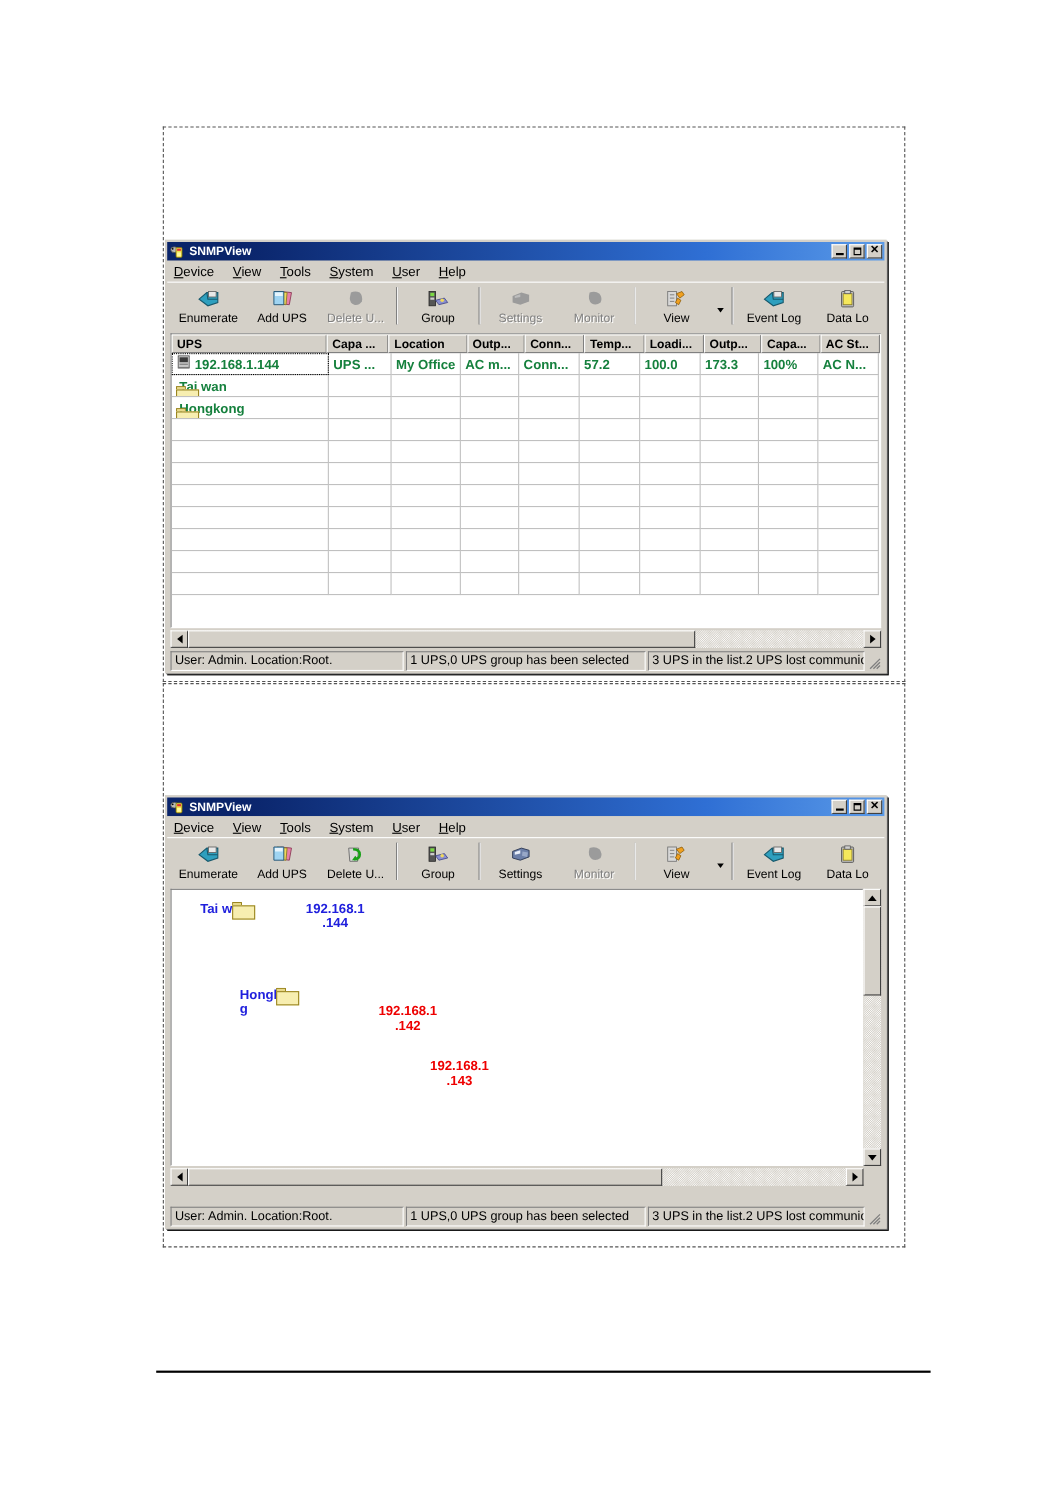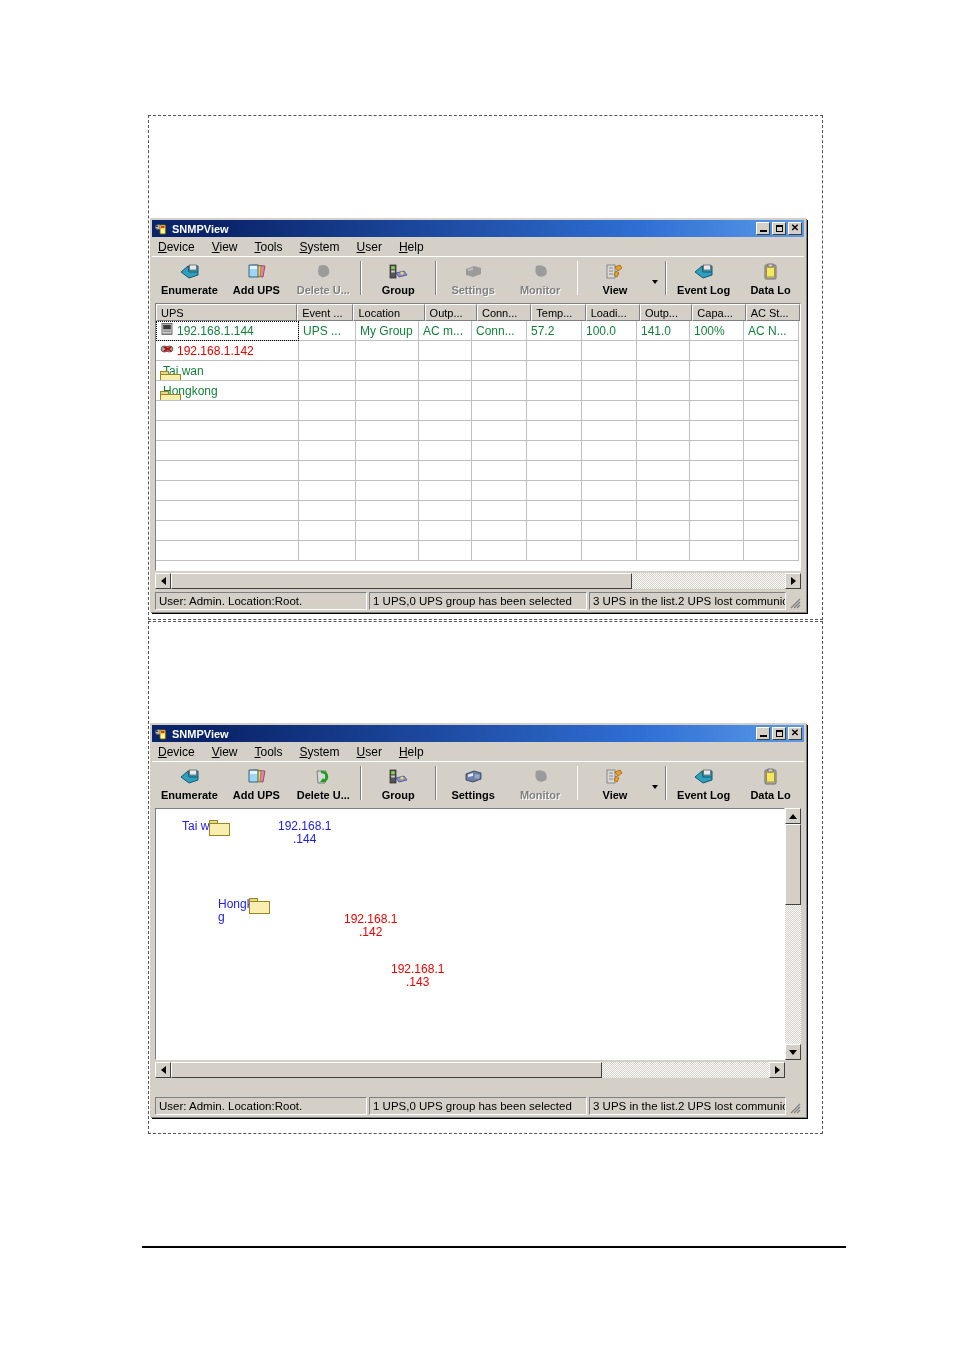--- a/index.html
+++ b/index.html
@@ -53,36 +53,36 @@
   .menuitem u{text-decoration:underline;}
 
   
   .toolbar{
     height:45px;background:#d4d0c8;display:flex;align-items:stretch;
     border-top:1px solid #fff;
     padding-left:4px;box-sizing:border-box;
   }
   .tbutton{
     width:68px;display:flex;flex-direction:column;align-items:center;justify-content:flex-start;
-    padding-top:4px;box-sizing:border-box;font-weight:bold;
+    padding-top:4px;box-sizing:border-box;
   }
   .tbutton .ticon{height:22px;display:flex;align-items:center;justify-content:center;}
   .tbutton .tlabel{font-size:11px;color:#000;margin-top:1px;white-space:nowrap;}
   .tbutton.disabled .tlabel{color:#808080;text-shadow:1px 1px 0 #ffffff;}
   .tsep{width:1px;background:#808080;border-right:1px solid #fff;margin:4px 3px 6px 3px;}
   .tdropdown{width:14px;display:flex;align-items:center;justify-content:center;padding-top:6px;}
   .caret{width:0;height:0;border-left:3px solid transparent;border-right:3px solid transparent;border-top:4px solid #000;}
 
   
   .clientarea{
     position:absolute;left:2px;right:2px;
     background:#fff;
     border-top:1px solid #808080;border-left:1px solid #808080;
     border-right:1px solid #fff;border-bottom:1px solid #fff;
-    box-sizing:border-box;overflow:hidden;
+    box-sizing:border-box;overflow:hidden;font-weight:bold;
   }
   #listarea{top:83px;height:268px;left:3px;right:3px;}
   .lv-header{display:flex;height:17px;background:#d4d0c8;}
   .lv-hcell{
     background:#d4d0c8;
     border-top:1px solid #fff;border-left:1px solid #fff;
     border-right:1px solid #808080;border-bottom:1px solid #808080;
     font-size:11px;color:#000;display:flex;align-items:center;
     padding-left:4px;box-sizing:border-box;overflow:hidden;white-space:nowrap;
   }
@@ -303,21 +303,21 @@
             <rect x="8" y="1" width="5" height="3" fill="#d0d0d0" stroke="#555" stroke-width="0.7"></rect>
           </svg>
         </span>
         <span class="tlabel">Data Lo</span>
       </div>
     </div>
 
     <div class="clientarea" id="listarea">
       <div class="lv-header" id="lv-header-1">
           <div class="lv-hcell" style="width: 143px;">UPS</div>
-          <div class="lv-hcell" style="width: 57px;">Event ...</div>
+          <div class="lv-hcell" style="width: 57px;">Capa ...</div>
           <div class="lv-hcell" style="width: 72px;">Location</div>
           <div class="lv-hcell" style="width: 53px;">Outp...</div>
           <div class="lv-hcell" style="width: 55px;">Conn...</div>
           <div class="lv-hcell" style="width: 55px;">Temp...</div>
           <div class="lv-hcell" style="width: 55px;">Loadi...</div>
           <div class="lv-hcell" style="width: 53px;">Outp...</div>
           <div class="lv-hcell" style="width: 54px;">Capa...</div>
           <div class="lv-hcell" style="width: 55px;">AC St...</div>
         </div>
       <div class="lv-body" id="lv-body-1">
@@ -325,47 +325,28 @@
             <div class="lv-cell blue" style="width: 143px;">
               <span class="ic rowicon"><svg width="14" height="14" viewBox="0 0 14 14">
                   <rect x="2" y="1.5" width="10" height="11" fill="#cfcfcf" stroke="#555" stroke-width="0.8"></rect>
                   <rect x="3.2" y="2.8" width="7.6" height="4.5" fill="#3a3a3a"></rect>
                   <rect x="3.2" y="8.5" width="7.6" height="1.4" fill="#8a8a8a"></rect>
                   <rect x="2" y="11.5" width="10" height="1.3" fill="#777"></rect>
                 </svg></span>
               <span>192.168.1.144</span>
             </div>
             <div class="lv-cell blue" style="width: 57px;">UPS ...</div>
-            <div class="lv-cell blue" style="width: 63px;">My Group</div>
+            <div class="lv-cell blue" style="width: 63px;">My Office</div>
             <div class="lv-cell blue" style="width: 53px;">AC m...</div>
             <div class="lv-cell blue" style="width: 55px;">Conn...</div>
             <div class="lv-cell blue" style="width: 55px;">57.2</div>
             <div class="lv-cell blue" style="width: 55px;">100.0</div>
-            <div class="lv-cell blue" style="width: 53px;">141.0</div>
+            <div class="lv-cell blue" style="width: 53px;">173.3</div>
             <div class="lv-cell blue" style="width: 54px;">100%</div>
             <div class="lv-cell blue" style="width: 55px;">AC N...</div>
-          </div>
-          <div class="lv-row">
-            <div class="lv-cell red" style="width: 143px;">
-              <span class="ic rowicon"><svg width="14" height="14" viewBox="0 0 14 14">
-                  <ellipse cx="4.5" cy="7" rx="3.4" ry="3" fill="#a8a8a8" stroke="#444" stroke-width="0.8"></ellipse>
-                  <ellipse cx="9.5" cy="7" rx="3.4" ry="3" fill="#a8a8a8" stroke="#444" stroke-width="0.8"></ellipse>
-                  <path d="M4 5 L11 9 M11 5 L4 9" stroke="#d00000" stroke-width="1.6"></path>
-                </svg></span>
-              <span>192.168.1.142</span>
-            </div>
-            <div class="lv-cell " style="width: 57px;"></div>
-            <div class="lv-cell " style="width: 63px;"></div>
-            <div class="lv-cell " style="width: 53px;"></div>
-            <div class="lv-cell " style="width: 55px;"></div>
-            <div class="lv-cell " style="width: 55px;"></div>
-            <div class="lv-cell " style="width: 55px;"></div>
-            <div class="lv-cell " style="width: 53px;"></div>
-            <div class="lv-cell " style="width: 54px;"></div>
-            <div class="lv-cell " style="width: 55px;"></div>
           </div>
           <div class="lv-row">
             <div class="lv-cell blue" style="width: 143px;">
               <span class="rowicon"><span class="folder"><span class="ftab"></span><span class="fbody"></span></span></span>
               <span>Tai wan</span>
             </div>
             <div class="lv-cell " style="width: 57px;"></div>
             <div class="lv-cell " style="width: 63px;"></div>
             <div class="lv-cell " style="width: 53px;"></div>
             <div class="lv-cell " style="width: 55px;"></div>

